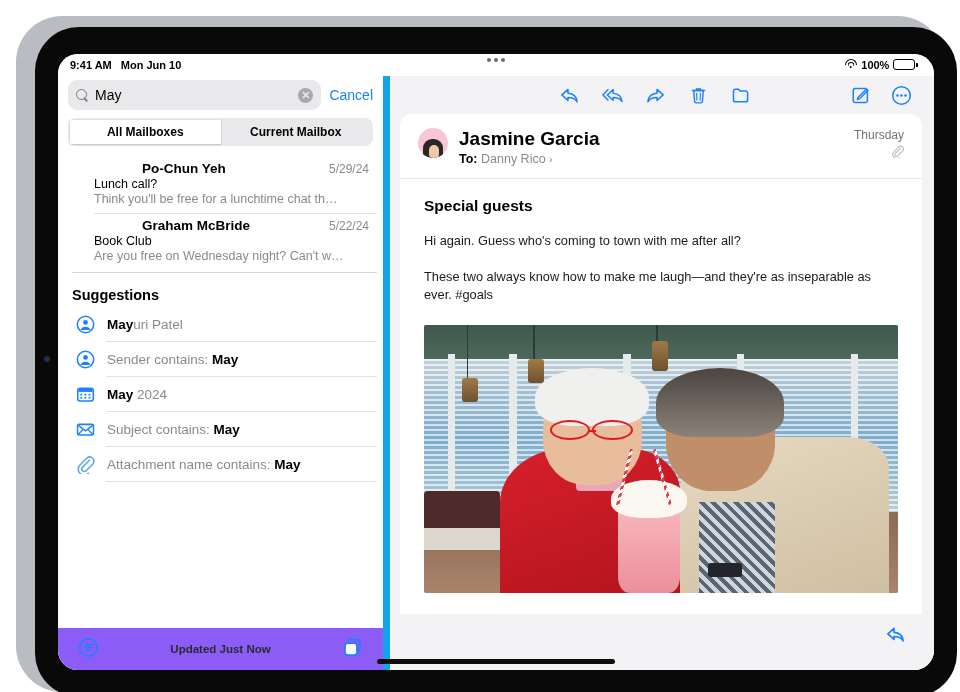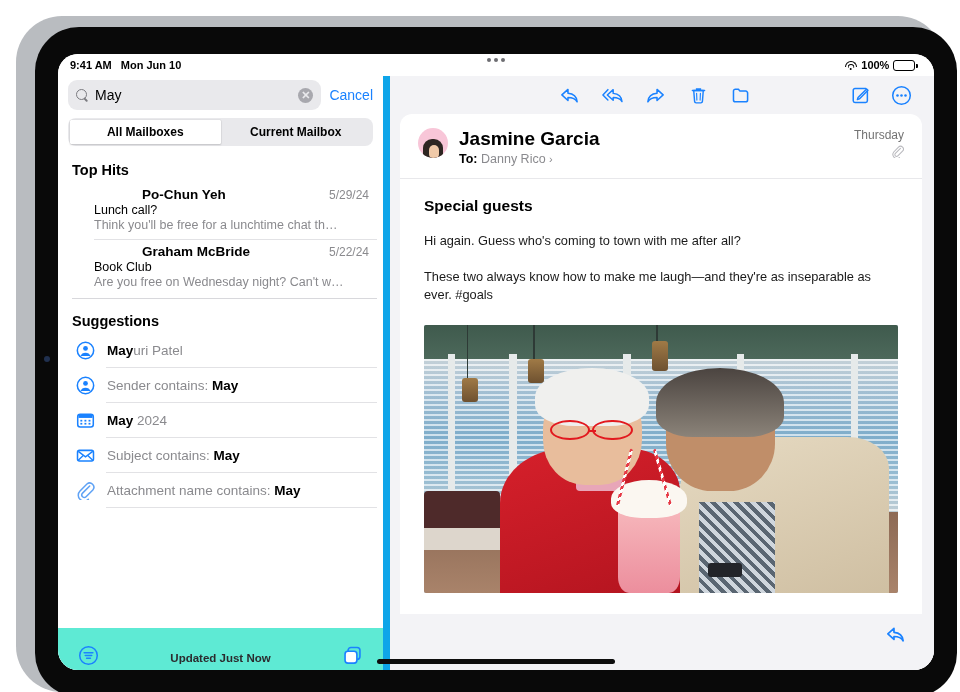--- a/index.html
+++ b/index.html
@@ -62,21 +62,21 @@
     padding: 0 16px 0 12px;
     font-size: 11px;
     font-weight: bold;
     color: #000;
     flex-shrink: 0;
     position: relative;
     background: #fff;
     z-index: 5;
   }
   #status-left { display: flex; gap: 9px; white-space: nowrap; }
-  #status-right { margin-left: auto; display: flex; align-items: flex-end; gap: 4px; }
+  #status-right { margin-left: auto; display: flex; align-items: flex-start; gap: 4px; }
   .wifi-glyph { display: inline-block; width: 13px; height: 10px; position: relative; }
   .wifi-glyph i {
     position: absolute; left: 50%; transform: translateX(-50%);
     border: 1.6px solid #000; border-bottom: none;
     border-radius: 50% 50% 0 0 / 100% 100% 0 0;
   }
   .wifi-glyph i.a { width: 12px; height: 6px; top: 0; }
   .wifi-glyph i.b { width: 7px; height: 3.6px; top: 3.2px; }
   .wifi-glyph i.c { width: 2.6px; height: 2.6px; top: 6.6px; background: #000; border-radius: 50%; border: none; }
   .batt { display: flex; align-items: center; }
@@ -180,22 +180,22 @@
   .sugg-row::after {
     content: ""; position: absolute; left: 48px; right: 6px; bottom: 0;
     height: 1px; background: #e2e2e5;
   }
   .sugg-icon { width: 19px; height: 19px; flex-shrink: 0; color: #1a82ff; }
   .sugg-text { font-size: 13.5px; color: #8a8a8e; }
   .sugg-text b { color: #000; font-weight: bold; }
 
   #sidebar-footer {
     height: 42px; flex-shrink: 0;
-    display: flex; align-items: flex-end; padding: 0 20px;
-    background: #5eead4;
+    display: flex; align-items: center; padding: 0 20px;
+    background: #8b5cf6;
   }
   #updated-text {
     position: absolute; left: 0; right: 0; text-align: center;
     font-size: 11.5px; font-weight: bold; color: #2b2b2e;
     pointer-events: none;
   }
   #sidebar-footer-inner { position: relative; width: 100%; display: flex; align-items: center; justify-content: space-between; }
 
   
   #detail {
@@ -390,21 +390,20 @@
           <span id="cancel-btn">Cancel</span>
         </div>
 
         <div id="segmented">
           <div class="seg active">All Mailboxes</div>
           <div class="seg">Current Mailbox</div>
         </div>
 
         <div id="sidebar-scroll">
 
-          <div class="sect-title">Top Hits</div>
 
           <div class="hit-row">
             <div class="hit-top">
               <span class="hit-name">Po-Chun Yeh</span>
               <span class="hit-date">5/29/24</span>
             </div>
             <div class="hit-subject">Lunch call?</div>
             <div class="hit-preview">Think you'll be free for a lunchtime chat th…</div>
           </div>
 

